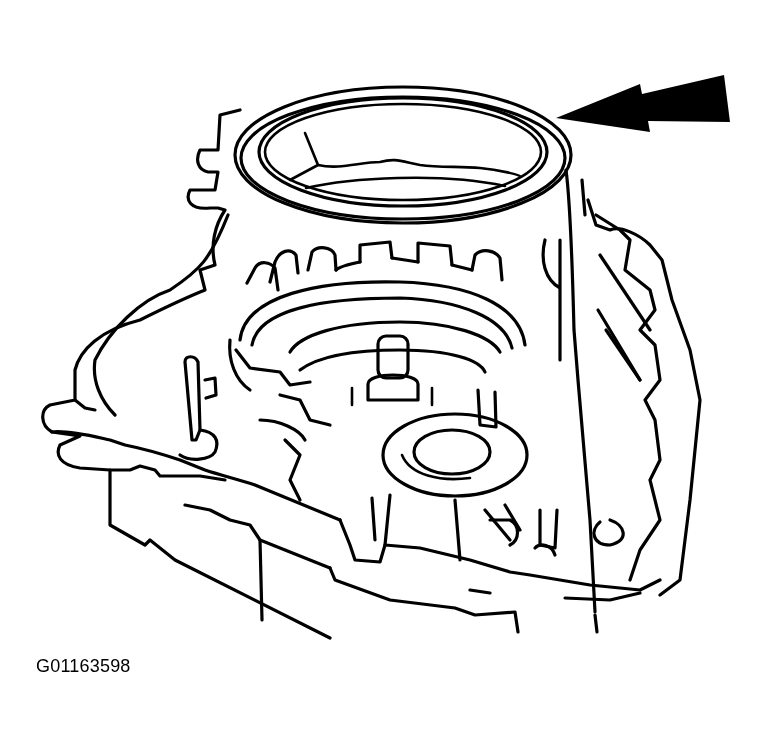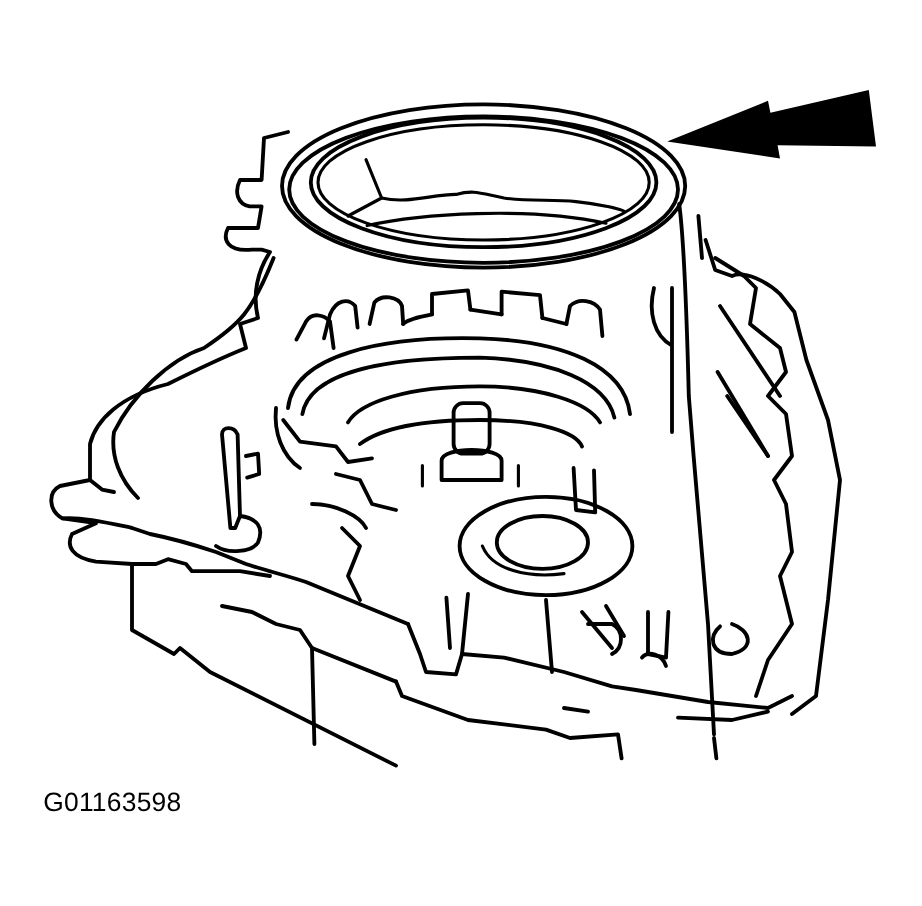--- a/index.html
+++ b/index.html
@@ -4,21 +4,21 @@
   <style>
     html, body { margin: 0; padding: 0; background: #ffffff; }
     body { width: 768px; height: 755px; position: relative; overflow: hidden; font-family: "Liberation Sans", sans-serif; }
     #figure { position: absolute; left: 0; top: 0; width: 768px; height: 755px; }
     #figure svg { display: block; }
     .ln { fill: none; stroke: #000; stroke-width: 3.2; stroke-linecap: round; stroke-linejoin: round; }
     .ln-thin { fill: none; stroke: #000; stroke-width: 2.6; stroke-linecap: round; stroke-linejoin: round; }
     #figure-id {
       position: absolute; left: 36px; top: 656px;
       font-family: "Liberation Sans", sans-serif;
-      font-size: 22px; font-weight: 400; color: #000; letter-spacing: 0.2px;
+      font-size: 18px; font-weight: 400; color: #000; letter-spacing: 0.2px;
     }
   </style>
 </head>
 <body>
 
 <div id="figure">
   <svg width="768" height="755" viewBox="0 0 768 755" xmlns="http://www.w3.org/2000/svg">
 
     <g>
       <polygon fill="#000" points="556,118 640,84 642,94 724,75 730,122 648,121 650,132"></polygon>

